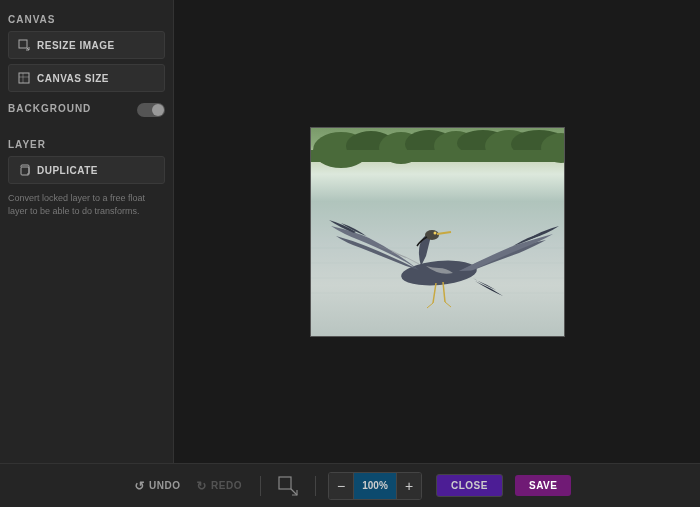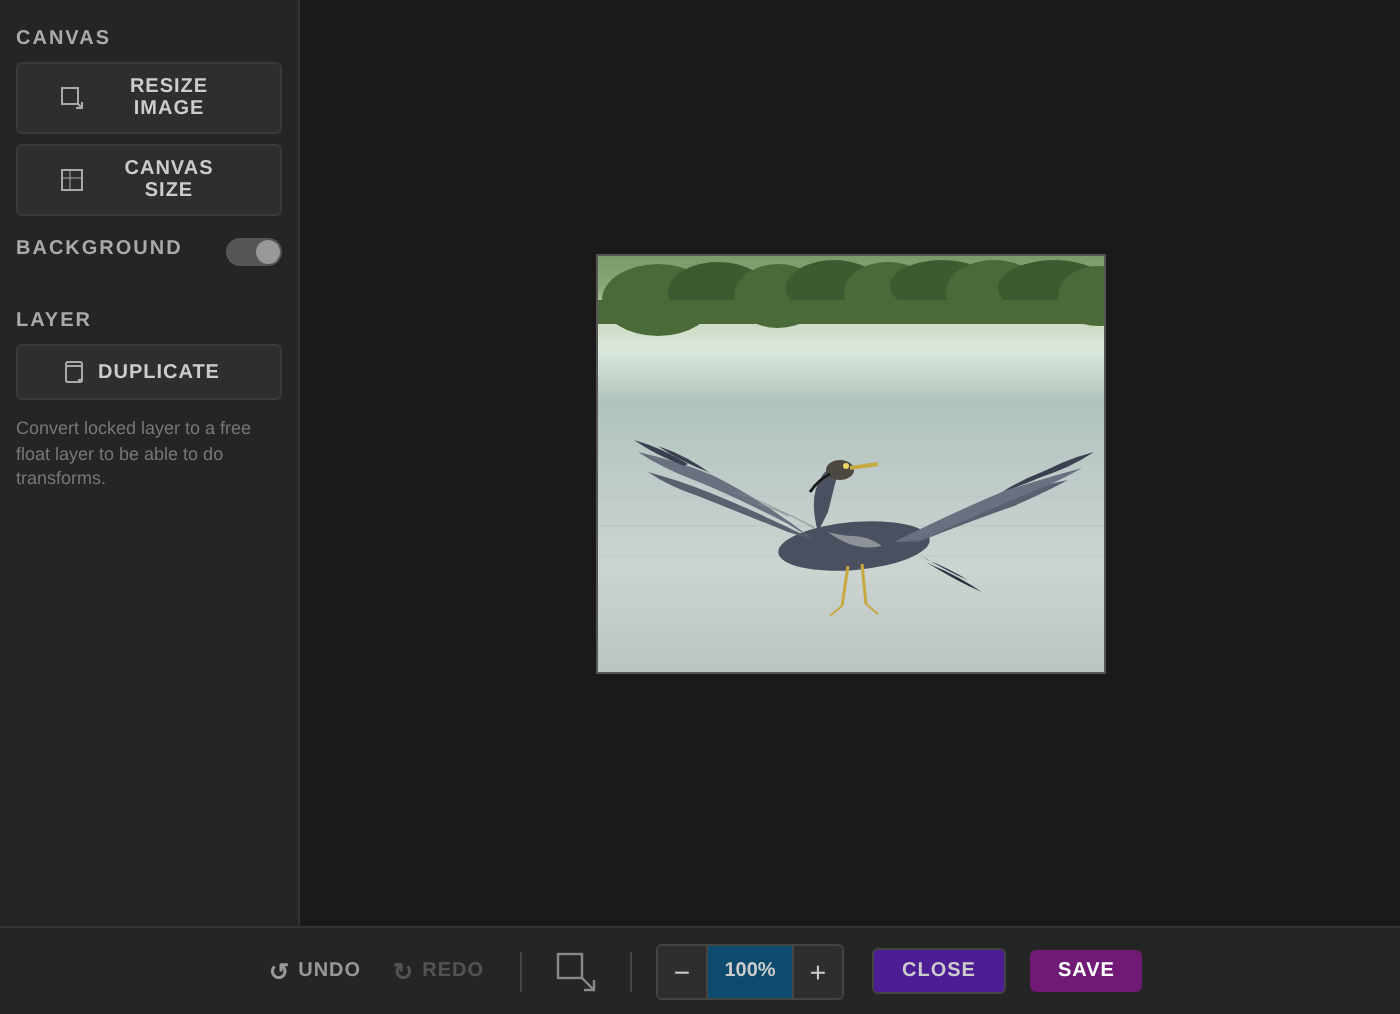--- a/index.html
+++ b/index.html
@@ -15,21 +15,21 @@
     }
 
     .main-area {
       display: flex;
       flex: 1;
       overflow: hidden;
     }
 
     
     .sidebar {
-      width: 150px;
+      width: 174px;
       background: #252525;
       border-right: 1px solid #333;
       padding: 10px 8px;
       flex-shrink: 0;
       display: flex;
       flex-direction: column;
       gap: 0;
     }
 
     .section-title {
@@ -41,21 +41,21 @@
       margin-top: 4px;
     }
 
     .sidebar-btn {
       display: flex;
       align-items: center;
       gap: 6px;
       background: #2e2e2e;
       border: 1px solid #3a3a3a;
       border-radius: 3px;
-      padding: 6px 20px;
+      padding: 6px 8px;
       margin-bottom: 5px;
       cursor: pointer;
       color: #ccc;
       font-size: 10px;
       font-weight: bold;
       letter-spacing: 0.5px;
       text-transform: uppercase;
       width: 100%;
     }
 

